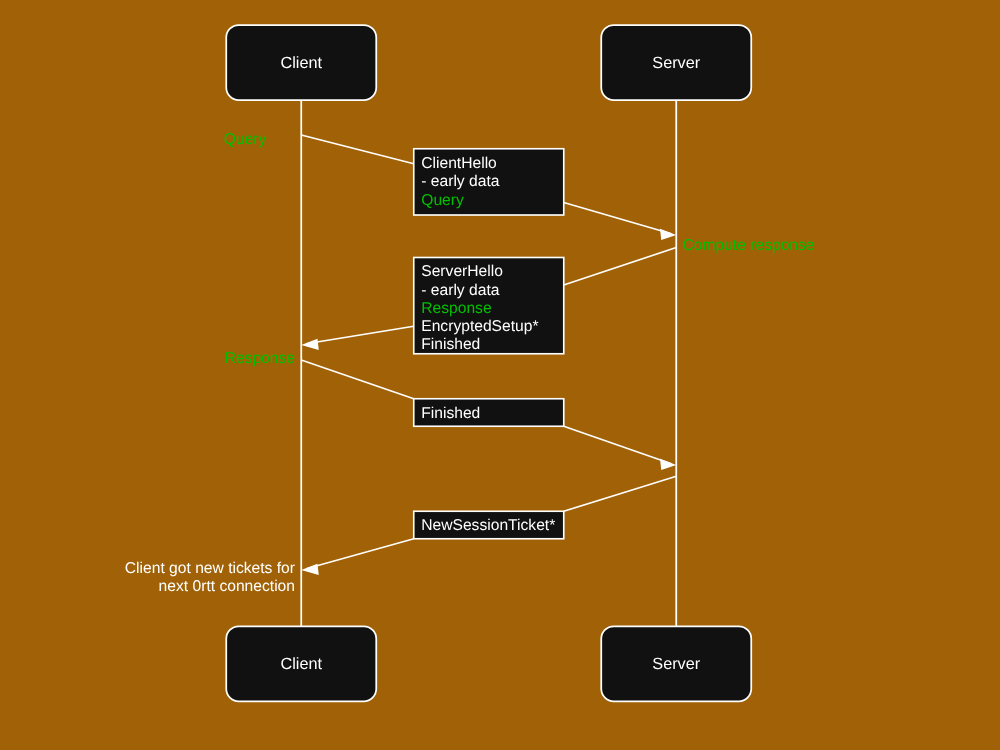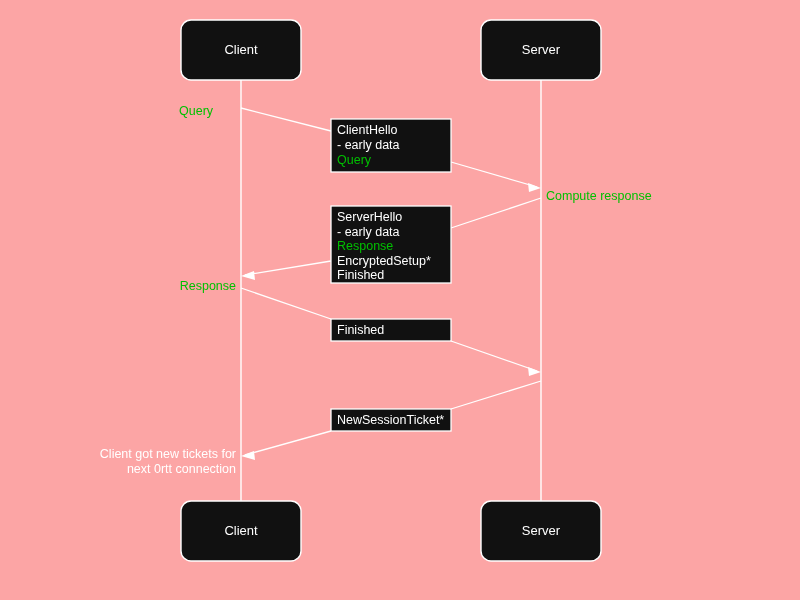--- a/index.html
+++ b/index.html
@@ -8,21 +8,21 @@
     padding: 0;
     background: #111111;
   }
   body {
     font-family: "Liberation Sans", sans-serif;
   }
   #canvas {
     position: relative;
     width: 800px;
     height: 600px;
-    background: #fca5a5;
+    background: #a16207;
     overflow: hidden;
   }
   #diagram-svg {
     position: absolute;
     left: 0;
     top: 0;
     width: 800px;
     height: 600px;
   }
   .actor-label {

